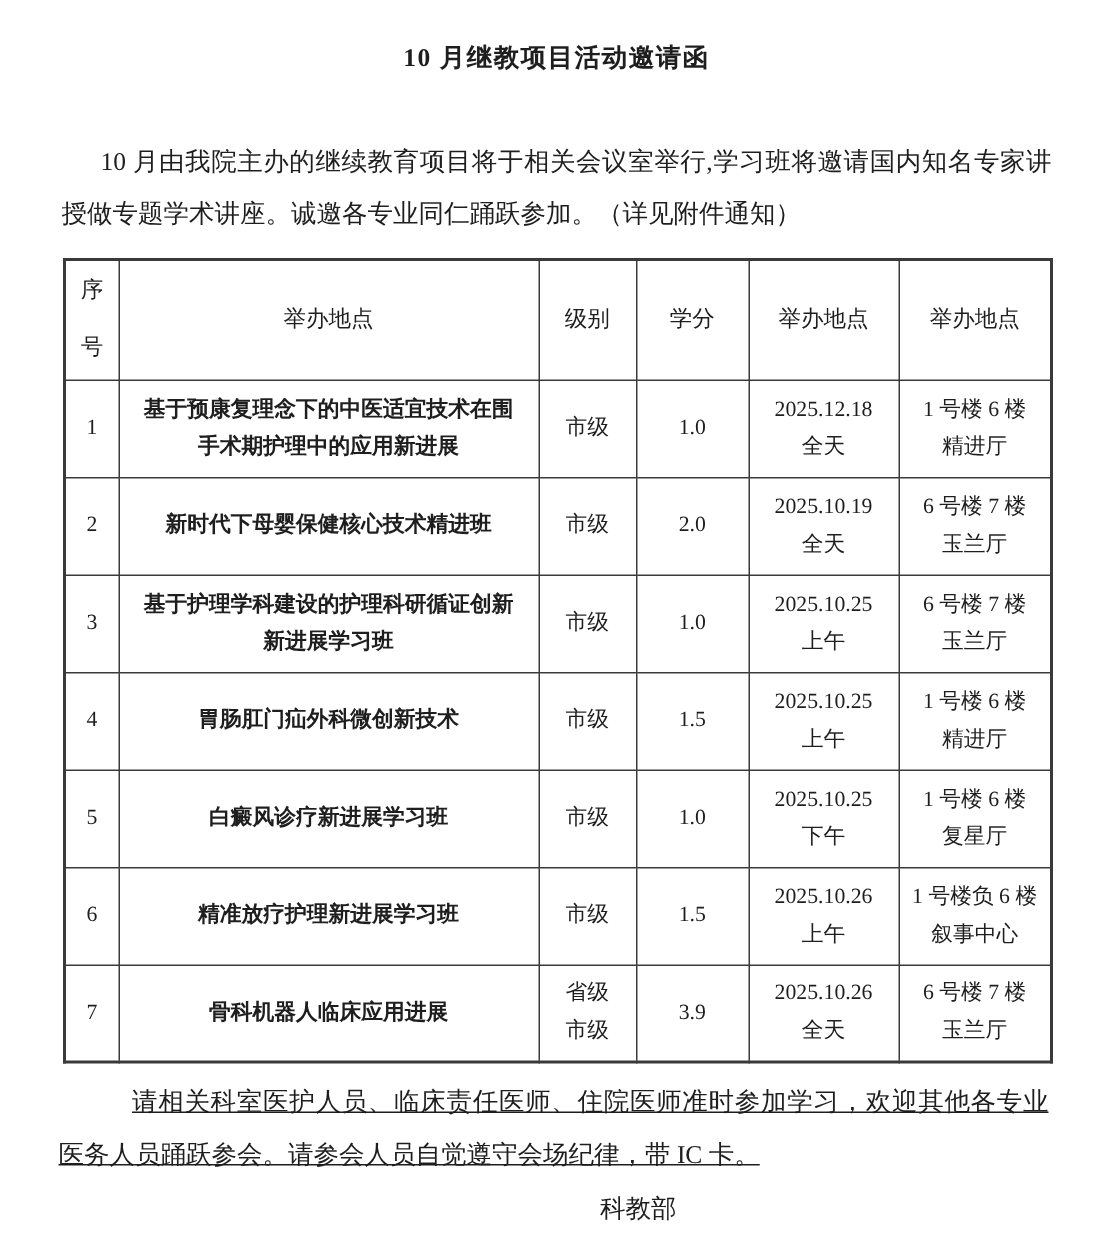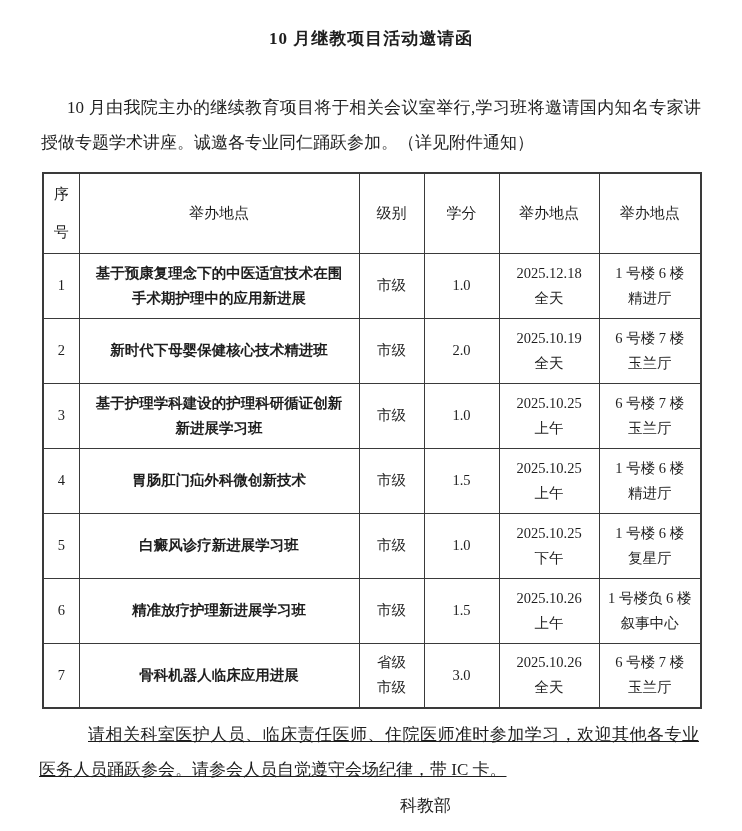--- a/index.html
+++ b/index.html
@@ -163,21 +163,21 @@
         <td>2025.10.26
 上午</td>
         <td>1 号楼负 6 楼
 叙事中心</td>
       </tr>
       <tr>
         <td>7</td>
         <td class="td-name">骨科机器人临床应用进展</td>
         <td>省级
 市级</td>
-        <td>3.0</td>
+        <td>3.9</td>
         <td>2025.10.26
 全天</td>
         <td>6 号楼 7 楼
 玉兰厅</td>
       </tr>
     </tbody>
   </table>
 
   <p class="closing">请相关科室医护人员、临床责任医师、住院医师准时参加学习，欢迎其他各专业医务人员踊跃参会。请参会人员自觉遵守会场纪律，带 IC 卡。</p>
 

